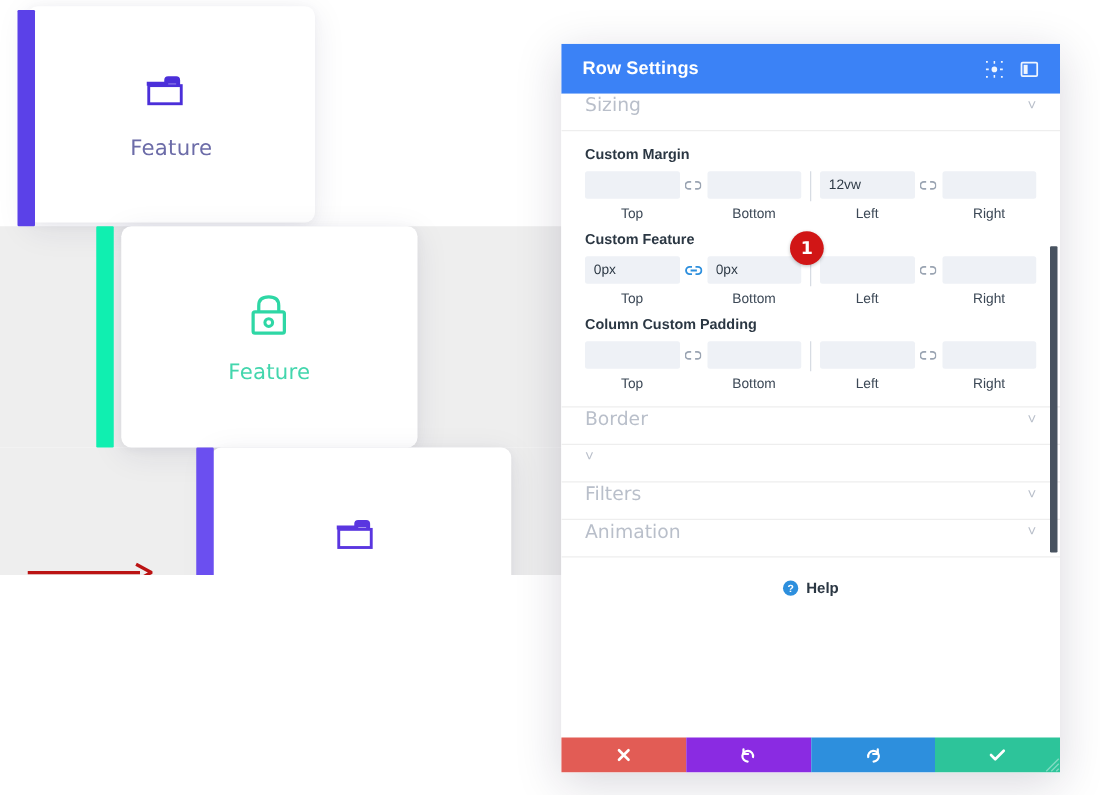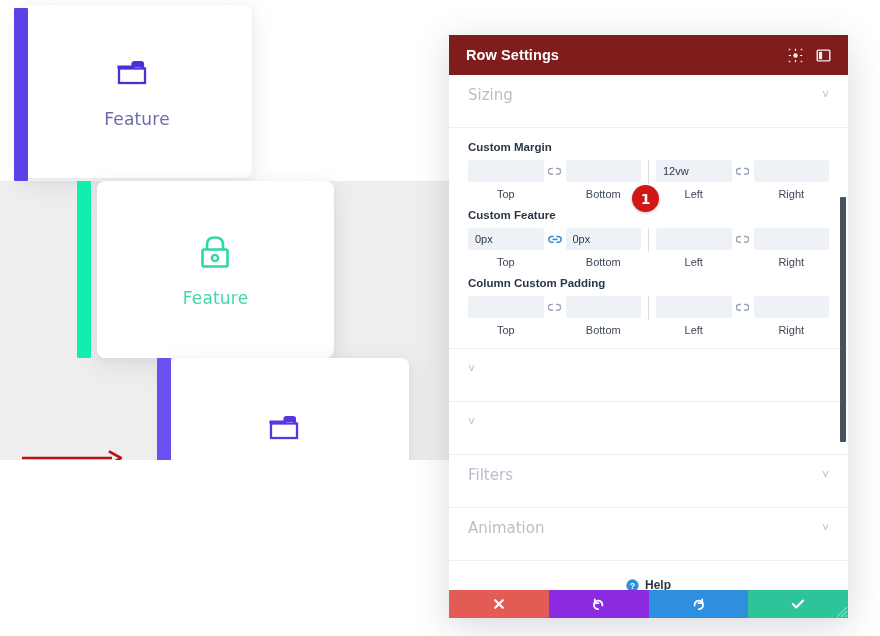--- a/index.html
+++ b/index.html
@@ -69,21 +69,21 @@
     top: 35px;
     width: 399px;
     height: 583px;
     background: #ffffff;
     box-shadow: 0 8px 34px rgba(30,25,60,0.17);
     display: flex;
     flex-direction: column;
     overflow: hidden;
   }
   .panel-header {
-    background: #7f1d1d;
+    background: #3b82f6;
     height: 40px;
     flex: 0 0 40px;
     display: flex;
     align-items: center;
     padding: 0 14px 0 17px;
     box-sizing: border-box;
   }
   .panel-title {
     color: #ffffff;
     font-size: 14.5px;
@@ -143,21 +143,21 @@
     position: absolute;
     right: 2px;
     top: 122px;
     width: 6px;
     height: 245px;
     background: #485360;
     border-radius: 1px;
   }
 
   .section-row {
-    height: 53px;
+    height: 30px;
     display: flex;
     align-items: center;
     padding: 0 19px 12px 19px;
     border-bottom: 1px solid #eeeeee;
     box-sizing: border-box;
     cursor: pointer;
   }
   .section-row .sec-title {
     flex: 1;
     font-size: 15px;
@@ -491,20 +491,21 @@
             </div>
             <div class="cell">
               <input class="inp" type="text" value="" style="">
               <span class="sub">Right</span>
             </div>
           </div>
         </div>
       </div>
 
       <div class="section-row">
+        <span class="sec-title">Border</span>
         <span class="chev">˅</span>
       </div>
 
       <div class="section-row">
         <span class="chev">˅</span>
       </div>
 
       <div class="section-row">
         <span class="sec-title">Filters</span>
         <span class="chev">˅</span>

